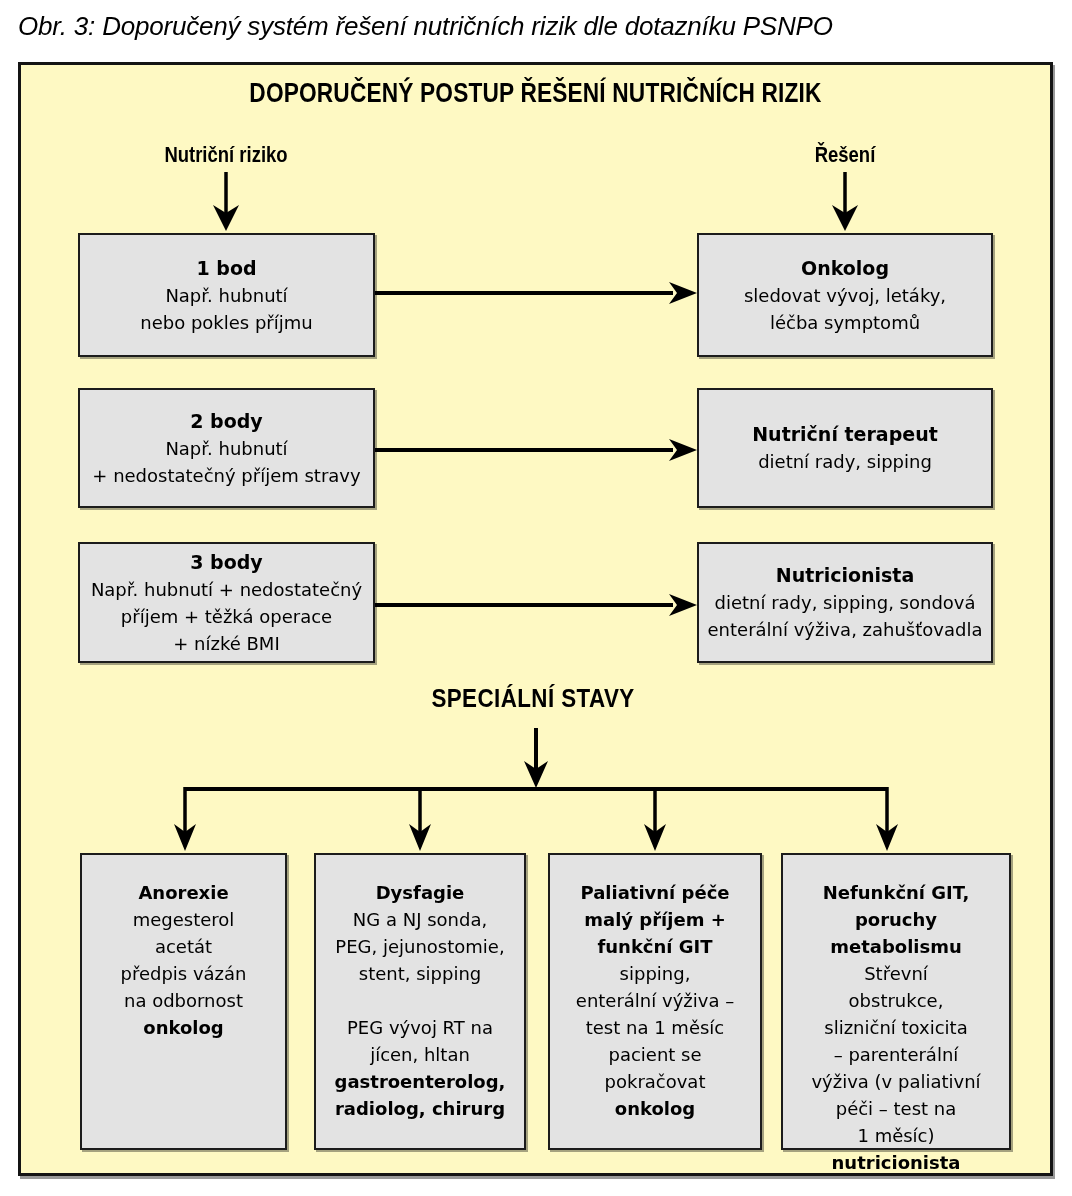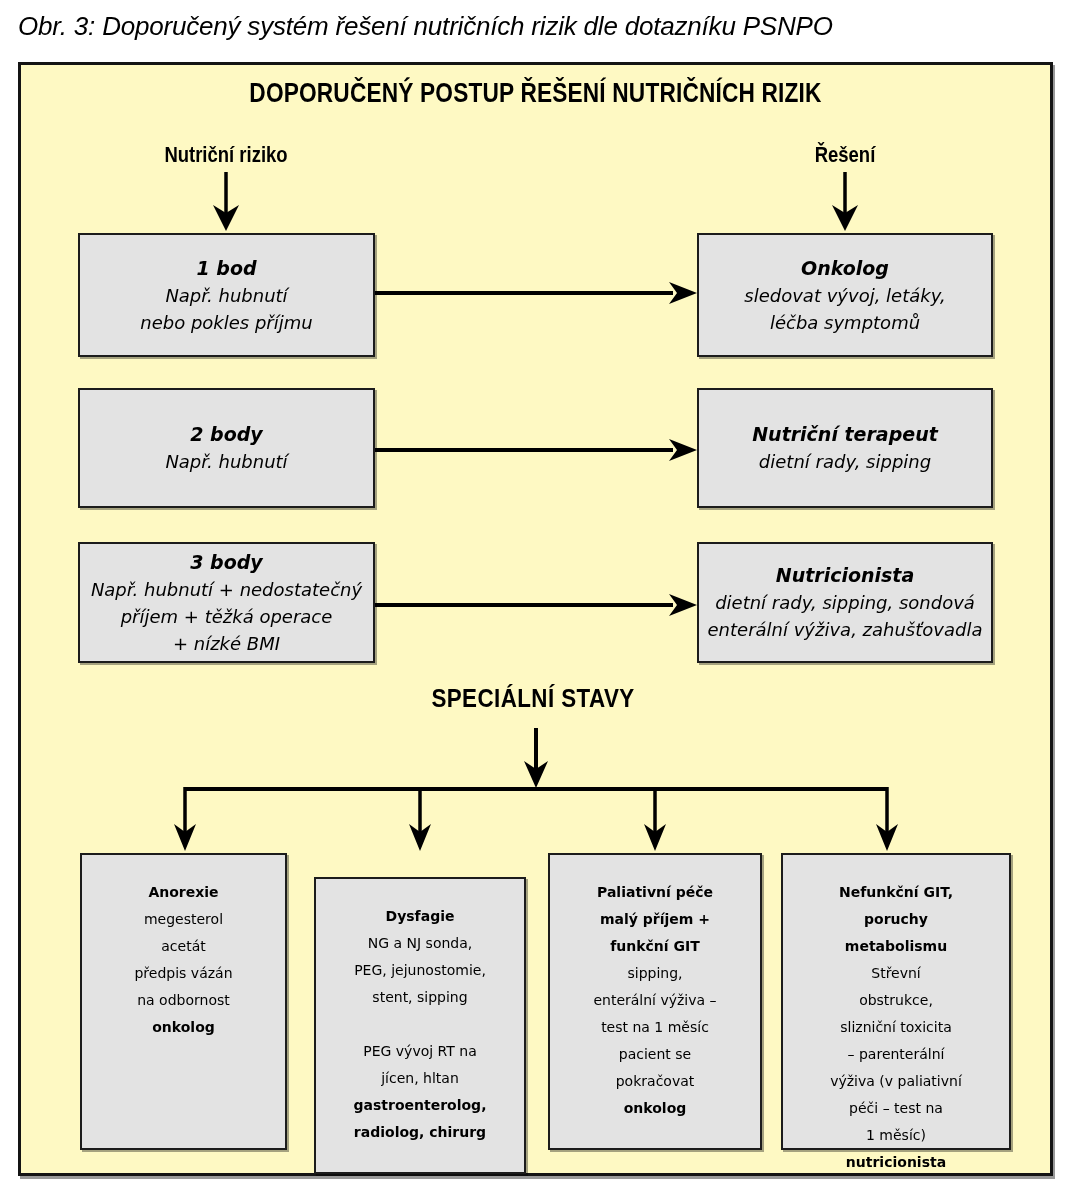--- a/index.html
+++ b/index.html
@@ -34,36 +34,36 @@
     font-family:"Liberation Sans", sans-serif; font-weight:700;
     font-size:26px; transform:scaleX(0.86); letter-spacing:0.5px;
   }
   .box {
     position:absolute; box-sizing:border-box;
     background:#e3e3e3; border:2px solid #1c1c1c;
     box-shadow:2px 2px 0 rgba(0,0,0,0.35);
   }
   .rowbox {
     display:flex; flex-direction:column; justify-content:center; align-items:center;
-    text-align:center; font-size:18px; line-height:27px;font-style:italic;
+    text-align:center; font-size:18px; line-height:27px;
   }
   .bt { font-weight:700; font-size:19px; }
   .ln { min-height:27px; }
   .b  { font-weight:700; }
   .r0 { top:168px; height:124px; }
   .r1 { top:323px; height:120px; }
   .r2 { top:477px; height:121px; }
   .risk { left:57px;  width:297px; }
   .sol  { left:676px; width:296px; }
   .sbox {
     top:788px; height:297px; text-align:center;
-    font-size:14px; line-height:27px; padding-top:24px;
+    font-size:18px; line-height:27px; padding-top:24px;
   }
   .sb0 { left:59px;  width:207px; }
-  .sb1 { left:293px; width:212px;margin-top:24px; }
+  .sb1 { left:293px; width:212px; }
   .sb2 { left:527px; width:214px; }
   .sb3 { left:760px; width:230px; }
   svg.overlay { position:absolute; left:0; top:0; width:1029px; height:1108px; pointer-events:none; }
   svg.overlay line    { stroke:#000; }
   svg.overlay polygon { fill:#000; }
 </style>
 </head>
 <body>
 
 <div class="caption">Obr. 3: Doporučený systém řešení nutričních rizik dle dotazníku PSNPO</div>
@@ -129,20 +129,21 @@
   </div>
   <div class="box rowbox sol r0">
     <div class="bt">Onkolog</div>
     <div class="ln">sledovat vývoj, letáky,</div>
     <div class="ln">léčba symptomů</div>
   </div>
 
   <div class="box rowbox risk r1">
     <div class="bt">2 body</div>
     <div class="ln">Např. hubnutí</div>
+    <div class="ln">+ nedostatečný příjem stravy</div>
   </div>
   <div class="box rowbox sol r1">
     <div class="bt">Nutriční terapeut</div>
     <div class="ln">dietní rady, sipping</div>
   </div>
 
   <div class="box rowbox risk r2">
     <div class="bt">3 body</div>
     <div class="ln">Např. hubnutí + nedostatečný</div>
     <div class="ln">příjem + těžká operace</div>

